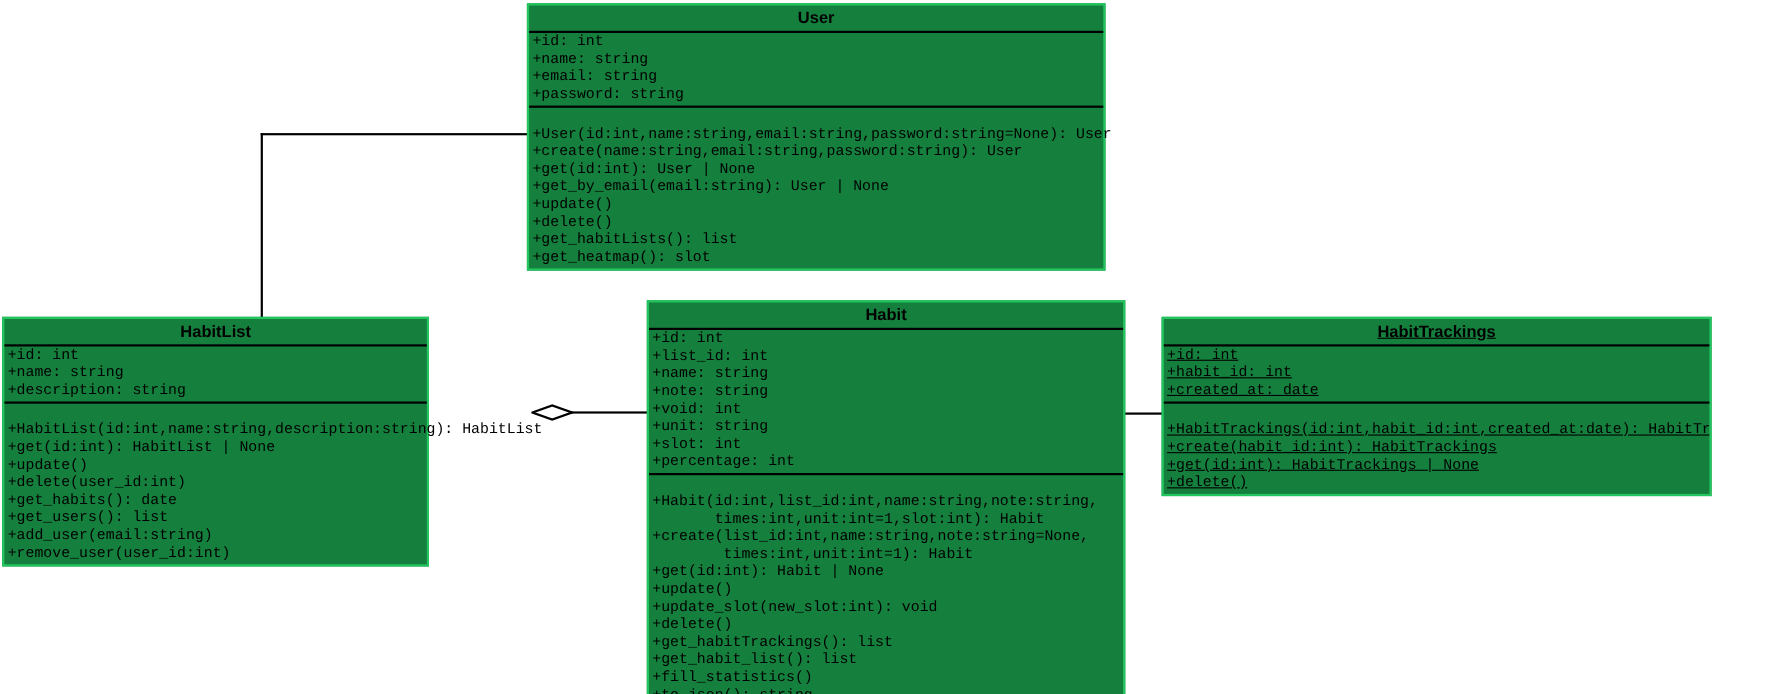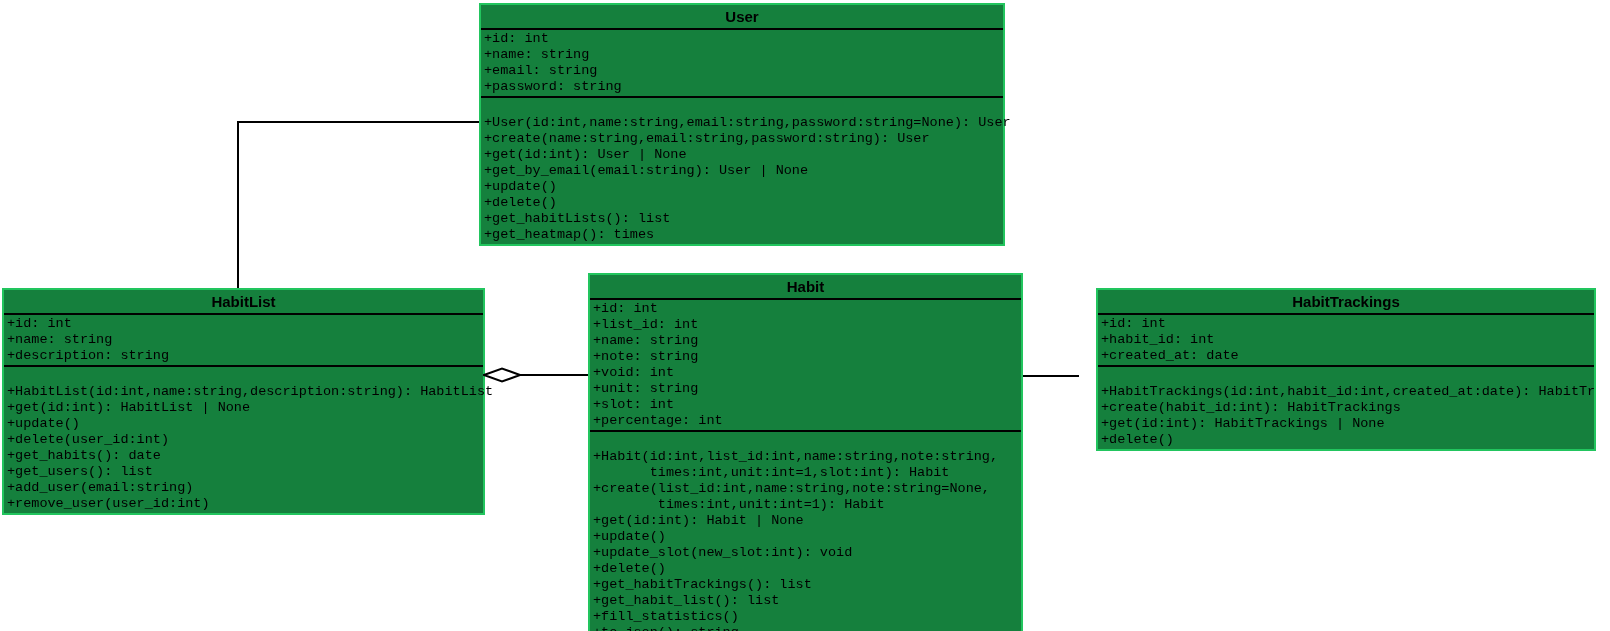--- a/index.html
+++ b/index.html
@@ -74,25 +74,25 @@
     <div class="uml-line">+password: string</div>
   </div>
   <div class="uml-methods">
     <div class="uml-line">+User(id:int,name:string,email:string,password:string=None): User</div>
     <div class="uml-line">+create(name:string,email:string,password:string): User</div>
     <div class="uml-line">+get(id:int): User | None</div>
     <div class="uml-line">+get_by_email(email:string): User | None</div>
     <div class="uml-line">+update()</div>
     <div class="uml-line">+delete()</div>
     <div class="uml-line">+get_habitLists(): list</div>
-    <div class="uml-line">+get_heatmap(): times</div>
+    <div class="uml-line">+get_heatmap(): slot</div>
   </div>
 </div>
 
-<div class="uml-class" style="left:2px; top:288px; width:483px;">
+<div class="uml-class" style="left:2px; top:288px; width:388px;">
   <div class="uml-title">HabitList</div>
   <div class="uml-attrs">
     <div class="uml-line">+id: int</div>
     <div class="uml-line">+name: string</div>
     <div class="uml-line">+description: string</div>
   </div>
   <div class="uml-methods">
     <div class="uml-line">+HabitList(id:int,name:string,description:string): HabitList</div>
     <div class="uml-line">+get(id:int): HabitList | None</div>
     <div class="uml-line">+update()</div>
@@ -125,21 +125,21 @@
     <div class="uml-line">+update()</div>
     <div class="uml-line">+update_slot(new_slot:int): void</div>
     <div class="uml-line">+delete()</div>
     <div class="uml-line">+get_habitTrackings(): list</div>
     <div class="uml-line">+get_habit_list(): list</div>
     <div class="uml-line">+fill_statistics()</div>
     <div class="uml-line">+to_json(): string</div>
   </div>
 </div>
 
-<div class="uml-class" style="left:1096px; top:288px; width:500px;">
+<div class="uml-class" style="left:1056px; top:288px; width:500px;text-decoration:underline;">
   <div class="uml-title">HabitTrackings</div>
   <div class="uml-attrs">
     <div class="uml-line">+id: int</div>
     <div class="uml-line">+habit_id: int</div>
     <div class="uml-line">+created_at: date</div>
   </div>
   <div class="uml-methods clip-x">
     <div class="uml-line">+HabitTrackings(id:int,habit_id:int,created_at:date): HabitTrackings</div>
     <div class="uml-line">+create(habit_id:int): HabitTrackings</div>
     <div class="uml-line">+get(id:int): HabitTrackings | None</div>

